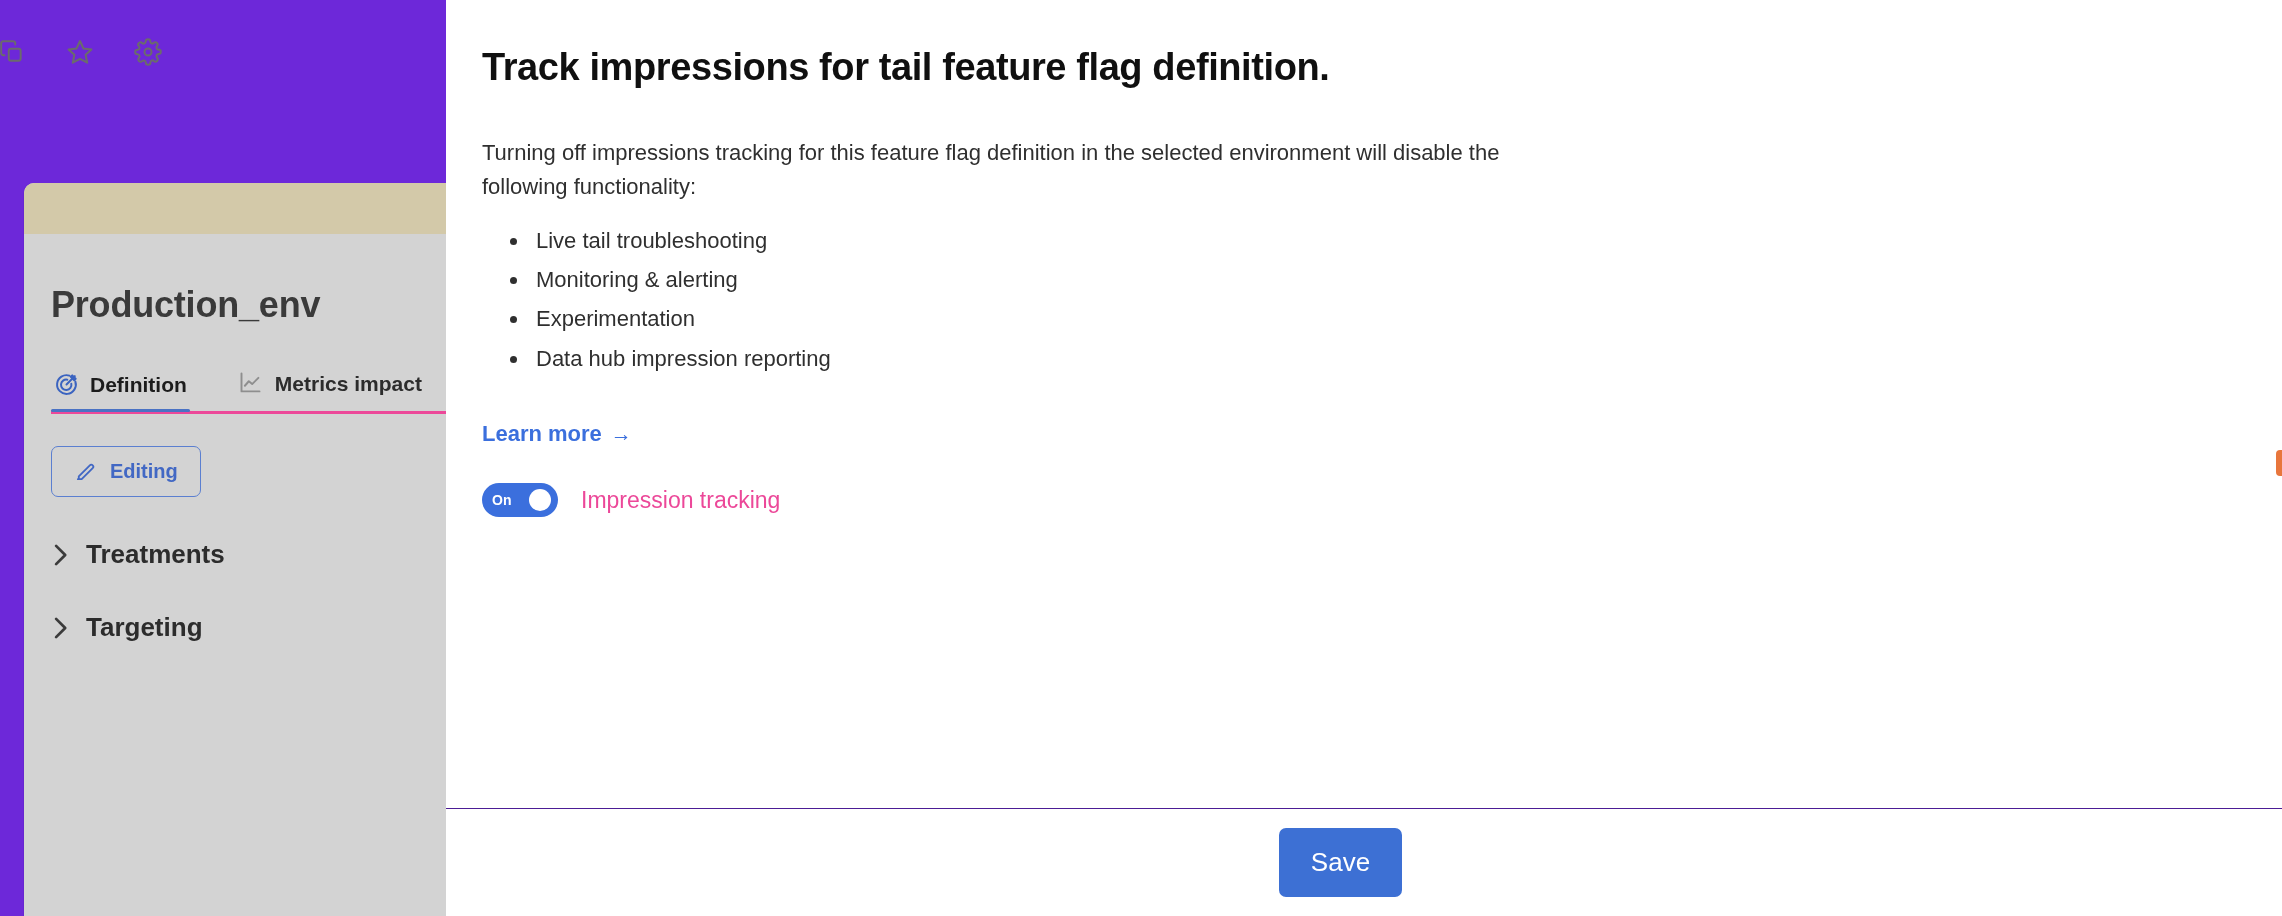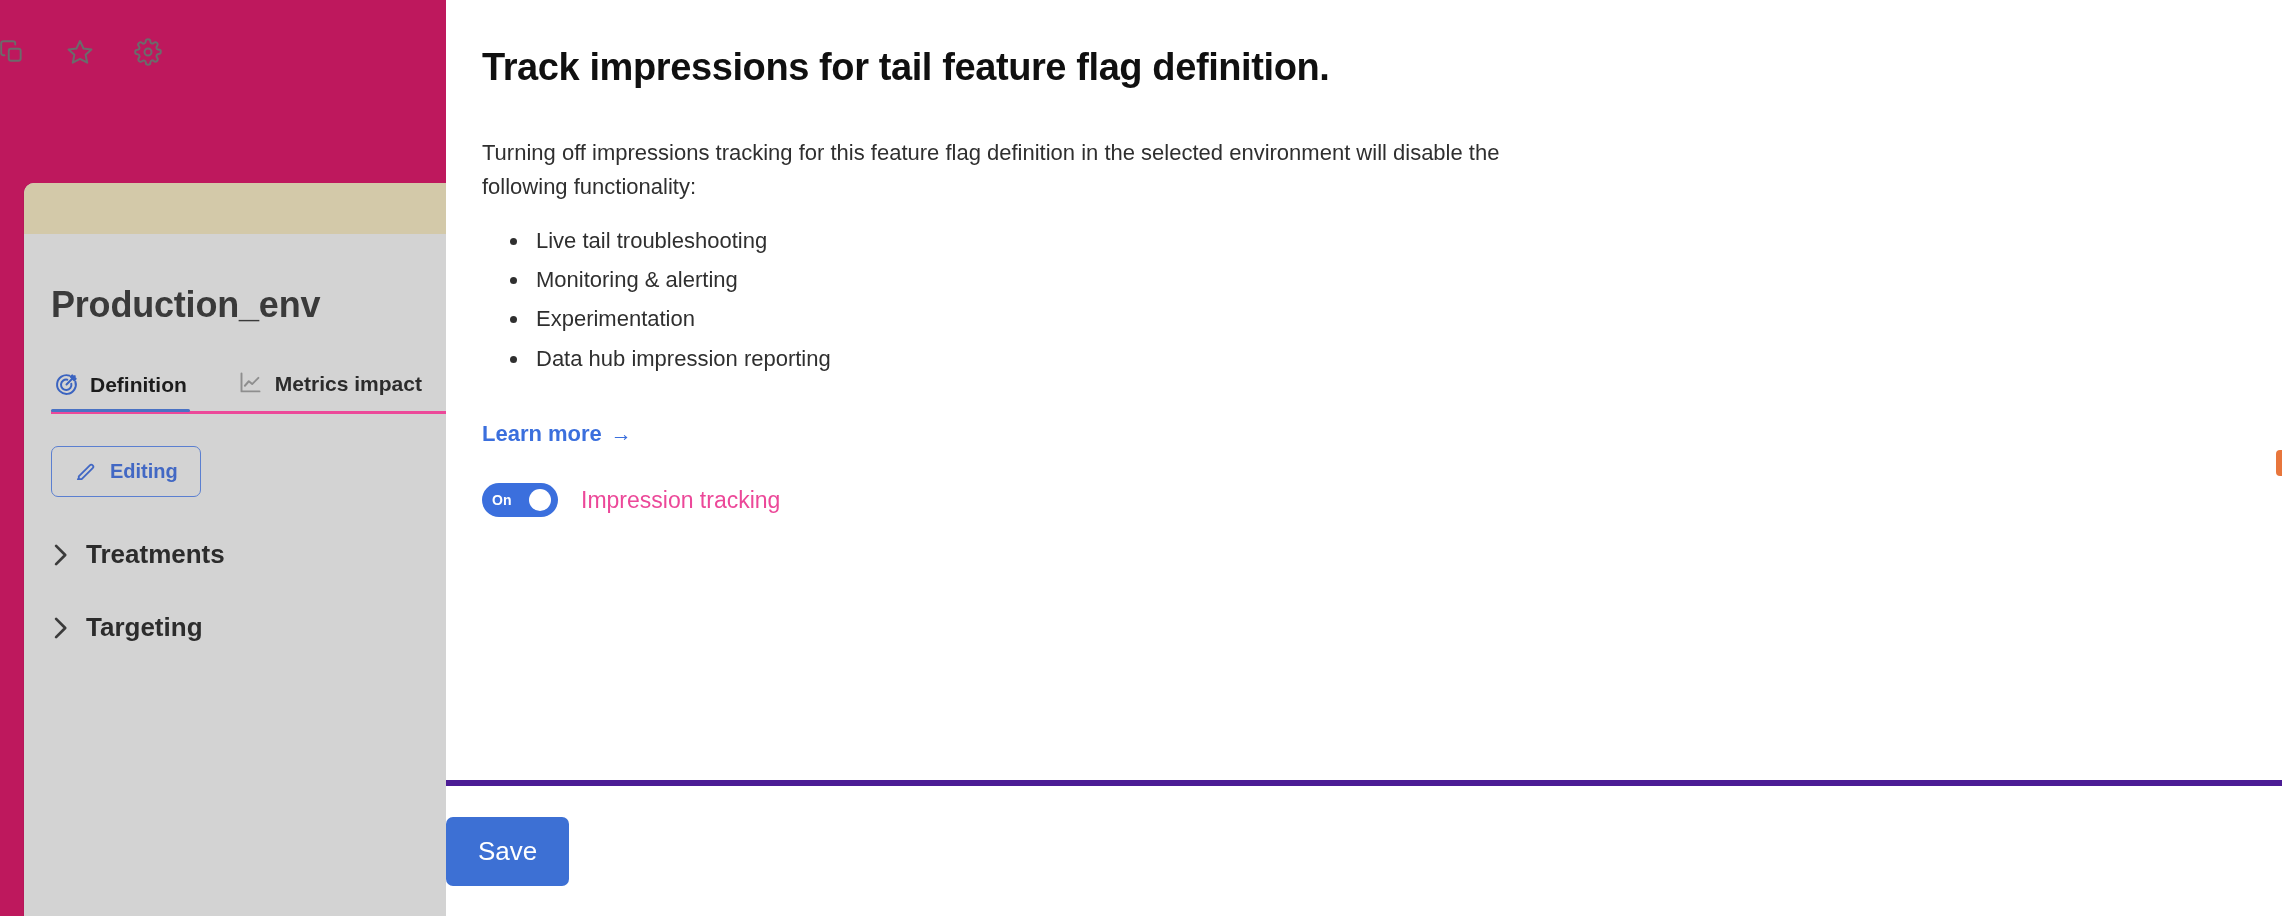--- a/index.html
+++ b/index.html
@@ -18,21 +18,21 @@
     height: 916px;
     background: #ffffff;
   }
 
   
   .backdrop {
     position: absolute;
     left: 0; top: 0;
     width: 650px;
     height: 916px;
-    background: #be185d;
+    background: #6d28d9;
     overflow: hidden;
   }
 
   .toolbar-icons {
     position: absolute;
     left: -10px; top: 30px;
     display: flex;
     align-items: center;
     gap: 24px;
   }
@@ -242,25 +242,25 @@
     flex: 0 0 auto;
   }
   .toggle-text {
     font-size: 23px;
     color: #ec4899;
   }
 
   
   .modal-footer {
     flex: 0 0 auto;
-    height: 136px;
-    border-top: 6px solid #4c1d95;
-    display: flex;
-    align-items: center;
-    justify-content: flex-start;
+    height: 108px;
+    border-top: 1px solid #4c1d95;
+    display: flex;
+    align-items: center;
+    justify-content: center;
     padding-right: 47px;
   }
   .save-btn {
     background: #3d70d4;
     color: #ffffff;
     border: none;
     border-radius: 7px;
     font-size: 26px;
     font-weight: 500;
     font-family: "Liberation Sans", sans-serif;

